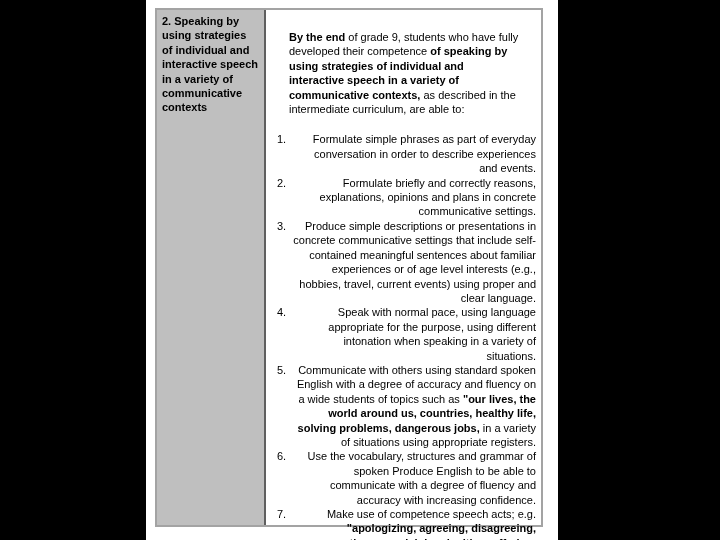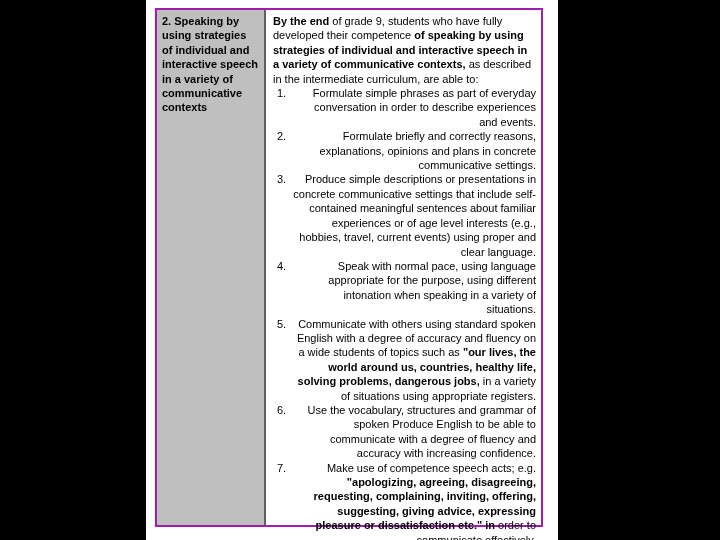--- a/index.html
+++ b/index.html
@@ -14,21 +14,21 @@
     position: absolute;
     left: 146px; top: 0;
     width: 412px; height: 540px;
     background: #fff;
   }
   .doc-table {
     position: absolute;
     left: 9px; top: 8px;
     width: 388px; height: 519px;
     box-sizing: border-box;
-    border: 2px solid #a21caf;
+    border: 2px solid #a3a3a3;
     display: flex;
     align-items: stretch;
   }
   .cell {
     box-sizing: border-box;
     font-size: 11px;
     line-height: 14.4px;
     color: #000;
   }
   .cell-left {
@@ -36,21 +36,21 @@
     background: #bfbfbf;
     border-right: 2px solid #5f5f5f;
     padding: 4px 6px 0 5px;
     font-weight: bold;
   }
   .cell-right {
     flex: 1 1 auto;
     background: #fff;
     padding: 4px 5px 0 7px;
   }
-  .intro { margin: 0; }
+  .intro { margin: 16px; }
   .items { margin: 0; padding: 0 0 0 4px; list-style: none; }
   .item { display: flex; }
   .item .num { flex: 0 0 16px; }
   .item .item-text { flex: 1 1 auto; text-align: right; }
   b { font-weight: bold; }
 </style>
 </head>
 <body>
 
 <div class="paper">

